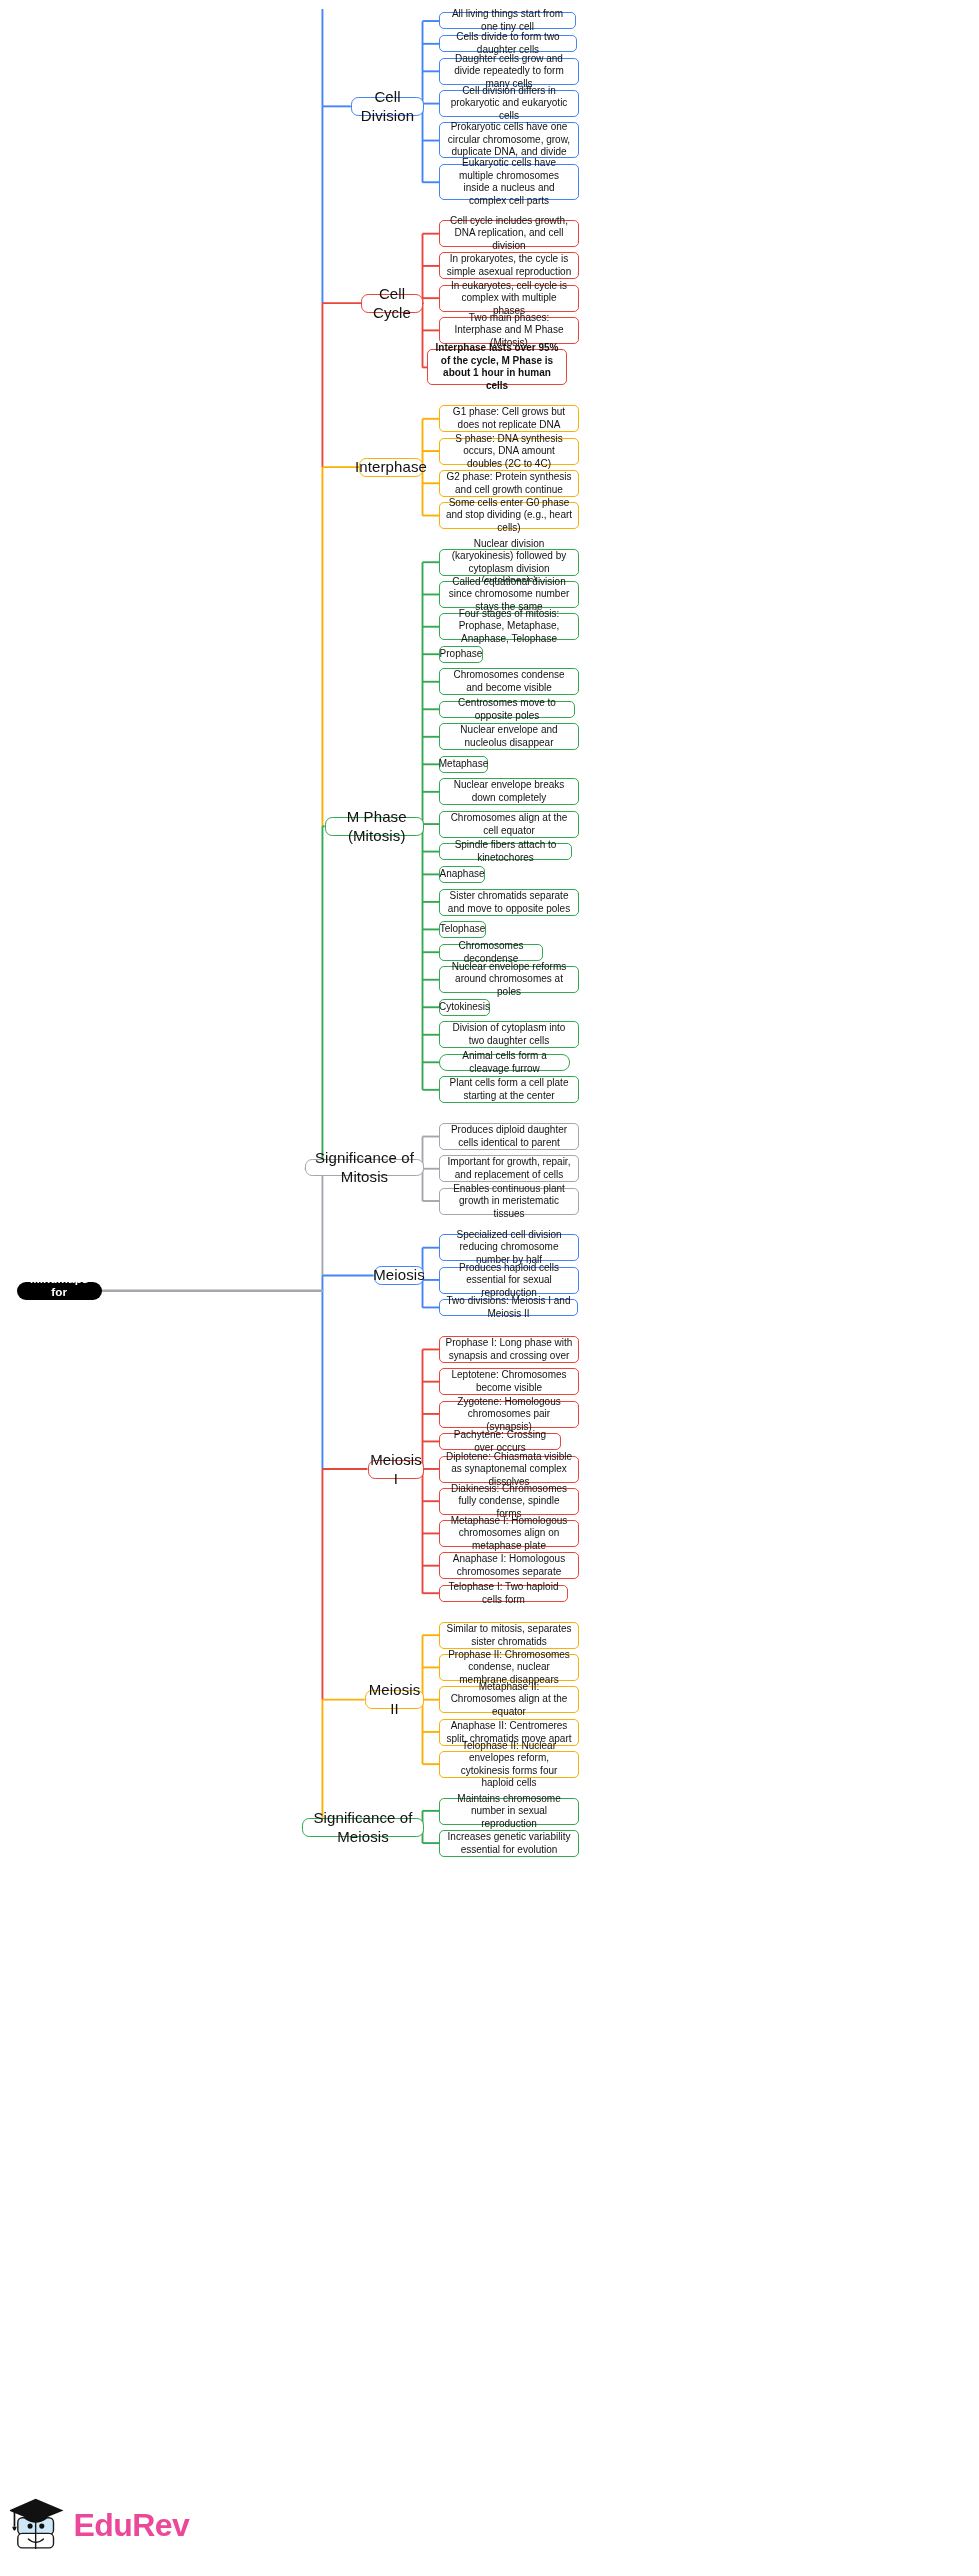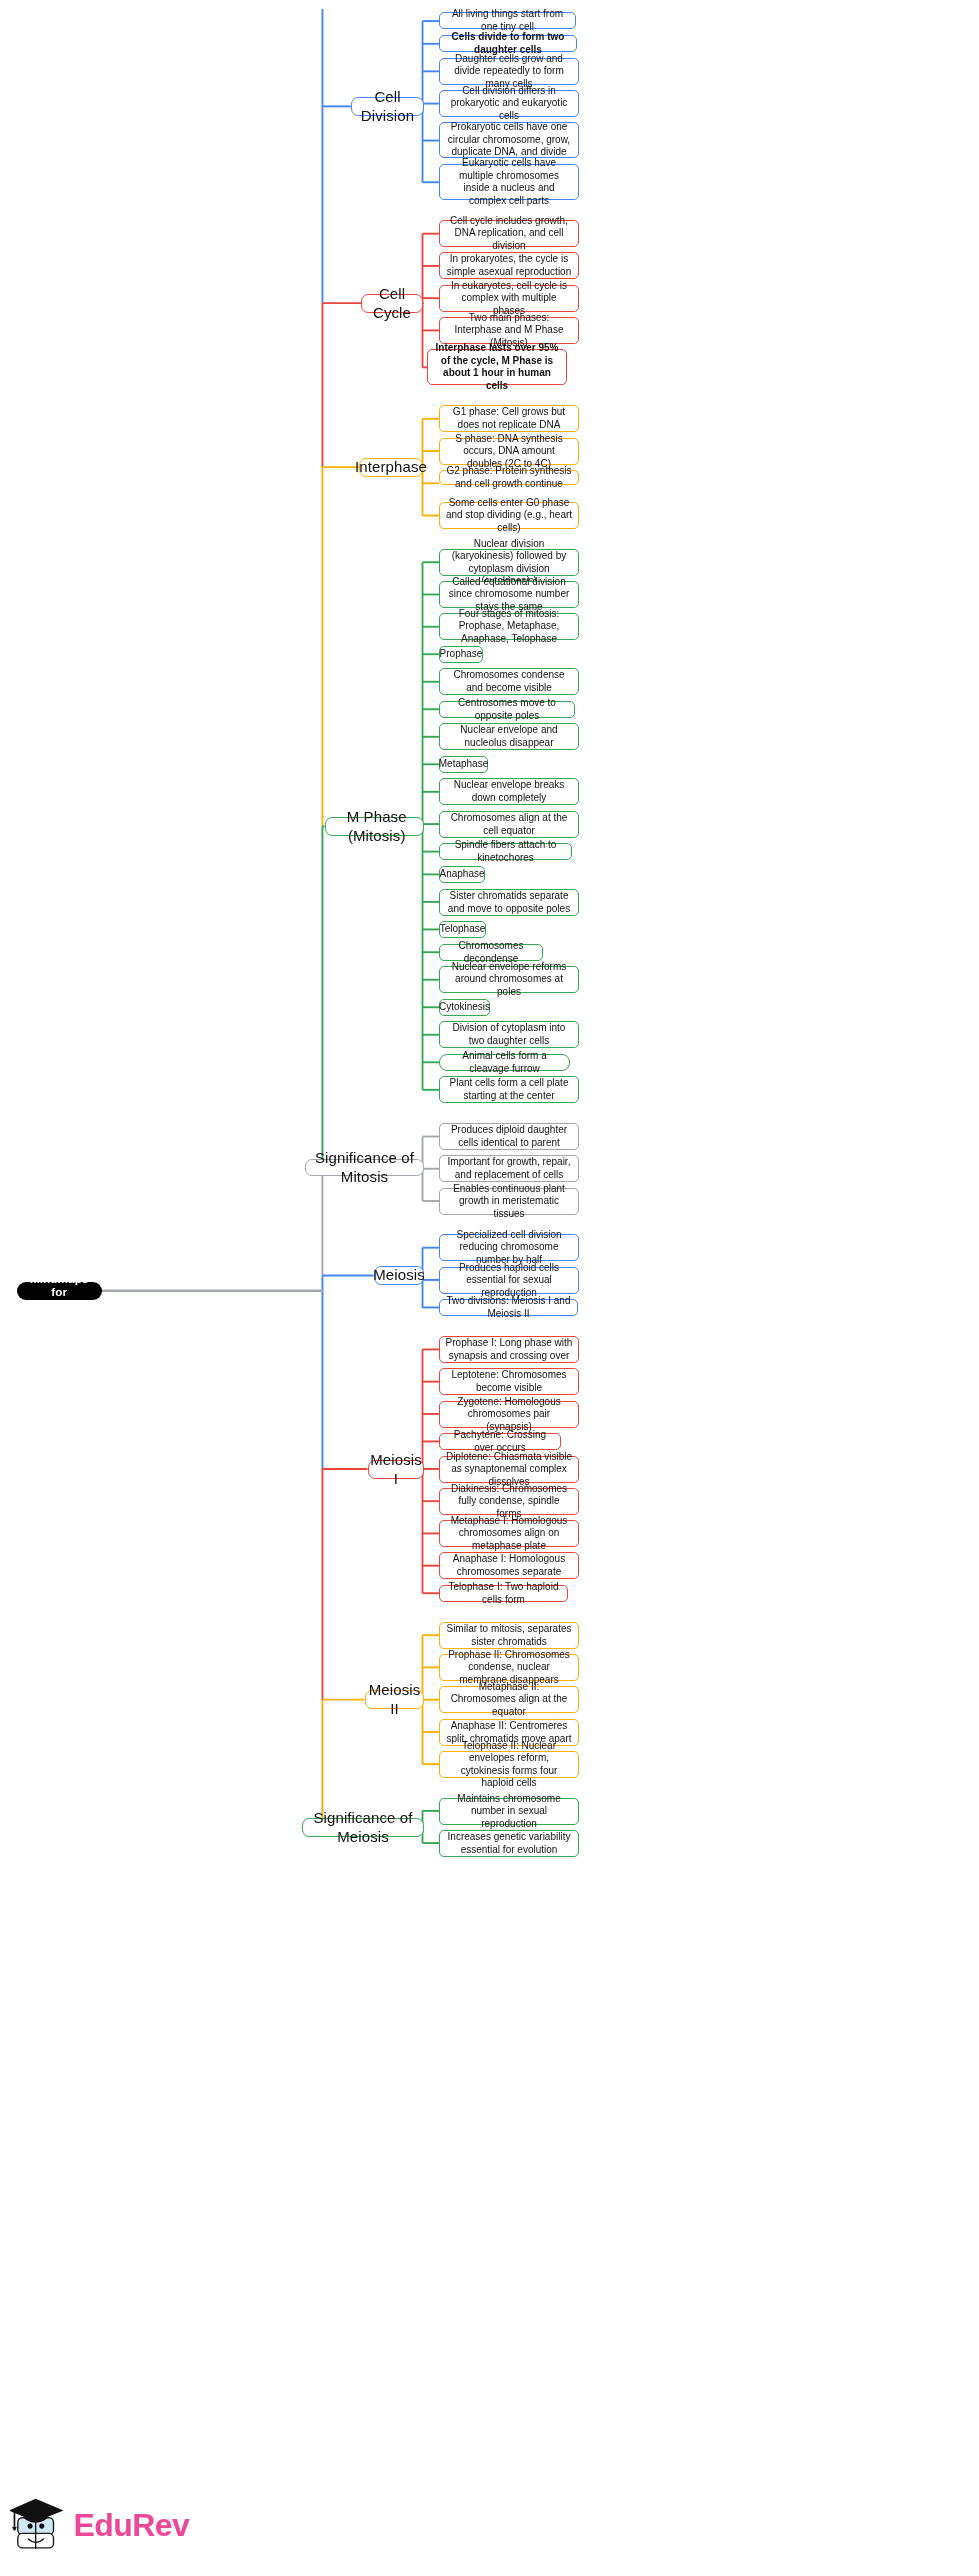--- a/index.html
+++ b/index.html
@@ -160,21 +160,21 @@
     </svg>
   <div class="root" id="root-node" style="left: 16.7px; top: 1282px; width: 85px; height: 18.3px; background: rgb(0, 0, 0);">
     <span>Mindmaps for Biology</span>
   </div>
 <div class="node topic" style="left: 351px; top: 97px; width: 73px; height: 19px; border-color: rgb(66, 133, 244);">
       <span>Cell Division</span>
     </div>
     <div class="node leaf" style="left: 439px; top: 12.2px; width: 137px; height: 17px; border-color: rgb(66, 133, 244);">
       <span>All living things start from one tiny cell</span>
     </div>
-    <div class="node leaf" style="left: 439px; top: 35px; width: 138px; height: 17px; border-color: rgb(66, 133, 244); font-weight: bold;">
+    <div class="node leaf" style="left: 439px; top: 35px; width: 138px; height: 17px; border-color: rgb(66, 133, 244);">
       <span>Cells divide to form two daughter cells</span>
     </div>
     <div class="node leaf" style="left: 439px; top: 58px; width: 140px; height: 27px; border-color: rgb(66, 133, 244);">
       <span>Daughter cells grow and divide repeatedly to form many cells</span>
     </div>
     <div class="node leaf" style="left: 439px; top: 90px; width: 140px; height: 27px; border-color: rgb(66, 133, 244);">
       <span>Cell division differs in prokaryotic and eukaryotic cells</span>
     </div>
     <div class="node leaf" style="left: 439px; top: 122px; width: 140px; height: 36px; border-color: rgb(66, 133, 244);">
       <span>Prokaryotic cells have one circular chromosome, grow, duplicate DNA, and divide</span>
@@ -202,21 +202,21 @@
     </div>
     <div class="node topic" style="left: 359px; top: 458px; width: 64px; height: 19px; border-color: rgb(250, 176, 5);">
       <span>Interphase</span>
     </div>
     <div class="node leaf" style="left: 439px; top: 405px; width: 140px; height: 27px; border-color: rgb(250, 176, 5);">
       <span>G1 phase: Cell grows but does not replicate DNA</span>
     </div>
     <div class="node leaf" style="left: 439px; top: 438px; width: 140px; height: 27px; border-color: rgb(250, 176, 5);">
       <span>S phase: DNA synthesis occurs, DNA amount doubles (2C to 4C)</span>
     </div>
-    <div class="node leaf" style="left: 439px; top: 470px; width: 140px; height: 15px; border-color: rgb(250, 176, 5);">
+    <div class="node leaf" style="left: 439px; top: 470px; width: 140px; height: 27px; border-color: rgb(250, 176, 5);">
       <span>G2 phase: Protein synthesis and cell growth continue</span>
     </div>
     <div class="node leaf" style="left: 439px; top: 502px; width: 140px; height: 27px; border-color: rgb(250, 176, 5);">
       <span>Some cells enter G0 phase and stop dividing (e.g., heart cells)</span>
     </div>
     <div class="node topic" style="left: 325px; top: 817px; width: 99px; height: 19px; border-color: rgb(52, 168, 83); padding-left: 10px;">
       <span>M Phase (Mitosis)</span>
     </div>
     <div class="node leaf" style="left: 439px; top: 549px; width: 140px; height: 27px; border-color: rgb(52, 168, 83);">
       <span>Nuclear division (karyokinesis) followed by cytoplasm division (cytokinesis)</span>

